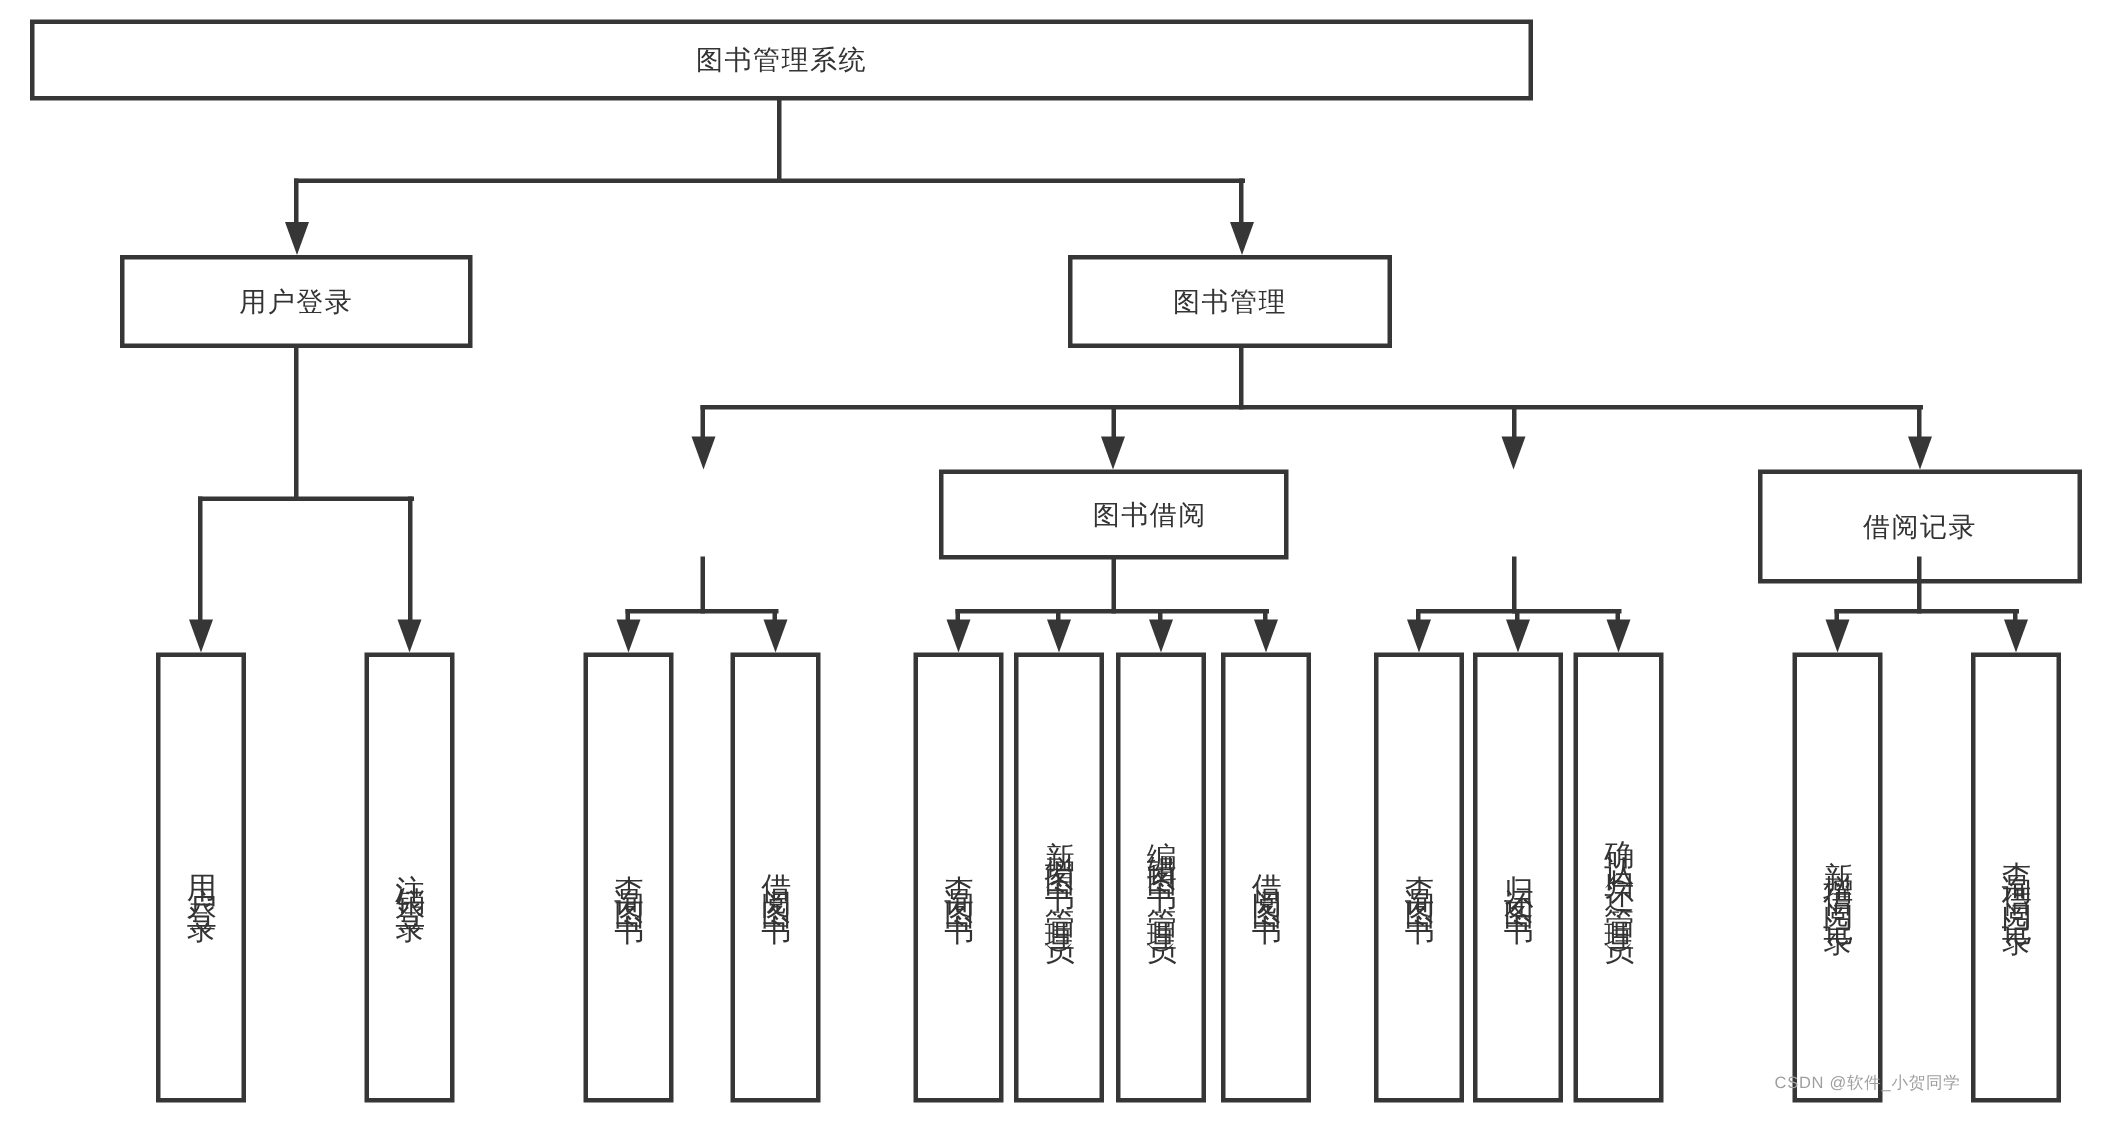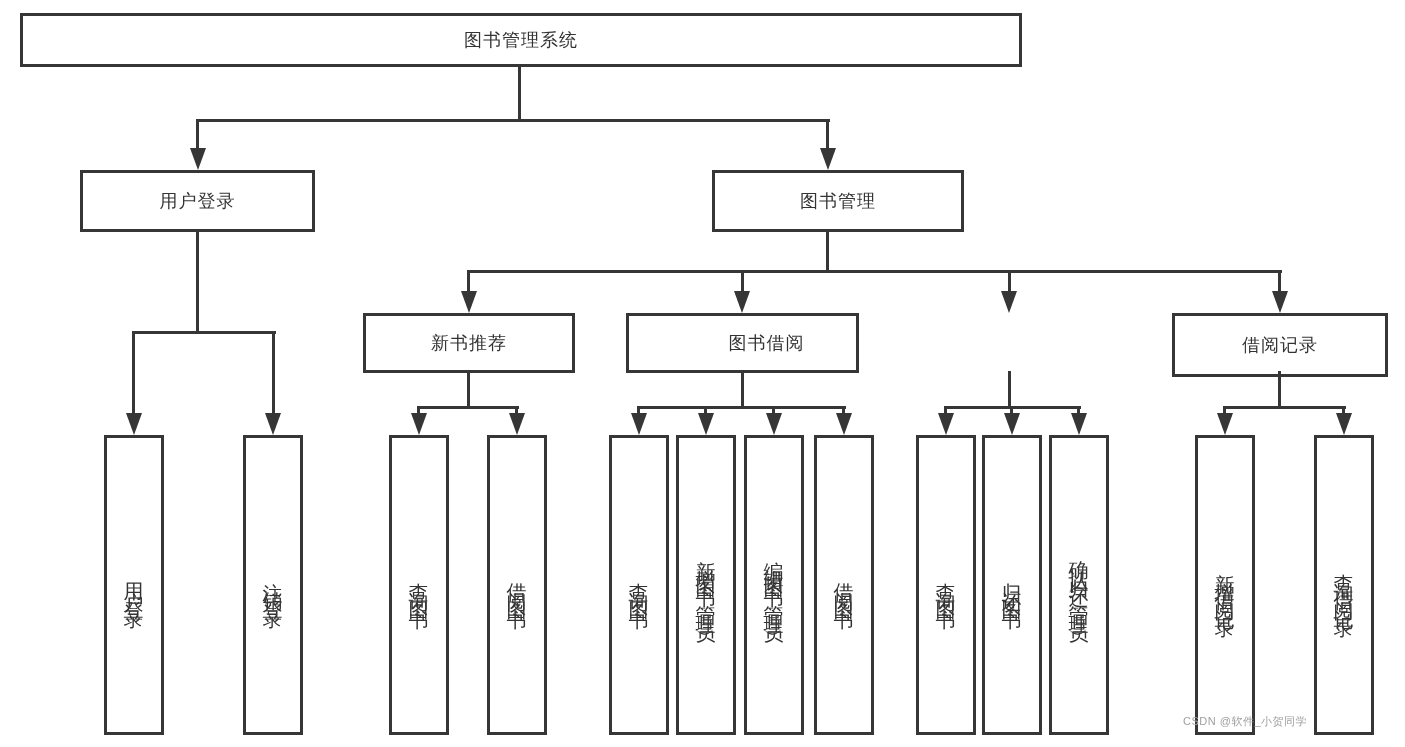--- a/index.html
+++ b/index.html
@@ -82,21 +82,21 @@
   <div class="vline" style="left:518px; top:65px; height:57px;"></div>
   <div class="hline" style="left:196px; top:119px; width:634px;"></div>
   <div class="vline" style="left:196px; top:119px; height:36px;"></div>
   <div class="arrow" style="left:190px; top:148px;"></div>
   <div class="vline" style="left:826px; top:119px; height:36px;"></div>
   <div class="arrow" style="left:820px; top:148px;"></div>
 
   <div class="node" style="left:80px; top:170px; width:235px; height:62px;">
     <span>用户登录</span>
   </div>
-  <div class="node" style="left:712px; top:170px; width:252px; height:62px;">
+  <div class="node" style="left:712px; top:170px; width:216px; height:62px;">
     <span>图书管理</span>
   </div>
 
   <div class="vline" style="left:196px; top:230px; height:104px;"></div>
   <div class="hline" style="left:132px; top:331px; width:144px;"></div>
   <div class="vline" style="left:132px; top:331px; height:86px;"></div>
   <div class="arrow" style="left:126px; top:413px;"></div>
   <div class="vline" style="left:272px; top:331px; height:86px;"></div>
   <div class="arrow" style="left:265px; top:413px;"></div>
 
@@ -104,27 +104,24 @@
   <div class="hline" style="left:467px; top:270px; width:815px;"></div>
   <div class="vline" style="left:467px; top:270px; height:26px;"></div>
   <div class="arrow" style="left:461px; top:291px;"></div>
   <div class="vline" style="left:741px; top:270px; height:26px;"></div>
   <div class="arrow" style="left:734px; top:291px;"></div>
   <div class="vline" style="left:1008px; top:270px; height:26px;"></div>
   <div class="arrow" style="left:1001px; top:291px;"></div>
   <div class="vline" style="left:1278px; top:270px; height:26px;"></div>
   <div class="arrow" style="left:1272px; top:291px;"></div>
 
-  <div class="node" style="left:363px; top:313px; width:212px; height:60px;">
-    <span>新书推荐</span>
-  </div>
   <div class="node" style="left:626px; top:313px; width:233px; height:60px;padding-left:48px;">
     <span>图书借阅</span>
   </div>
-  <div class="node" style="left:1172px; top:313px; width:216px; height:64px;">
+  <div class="node" style="left:1172px; top:313px; width:216px; height:76px;">
     <span>借阅记录</span>
   </div>
 
   <div class="vline" style="left:467px; top:371px; height:38px;"></div>
   <div class="hline" style="left:417px; top:406px; width:102px;"></div>
   <div class="vline" style="left:417px; top:406px; height:10px;"></div>
   <div class="arrow" style="left:411px; top:413px;"></div>
   <div class="vline" style="left:515px; top:406px; height:10px;"></div>
   <div class="arrow" style="left:509px; top:413px;"></div>
 

